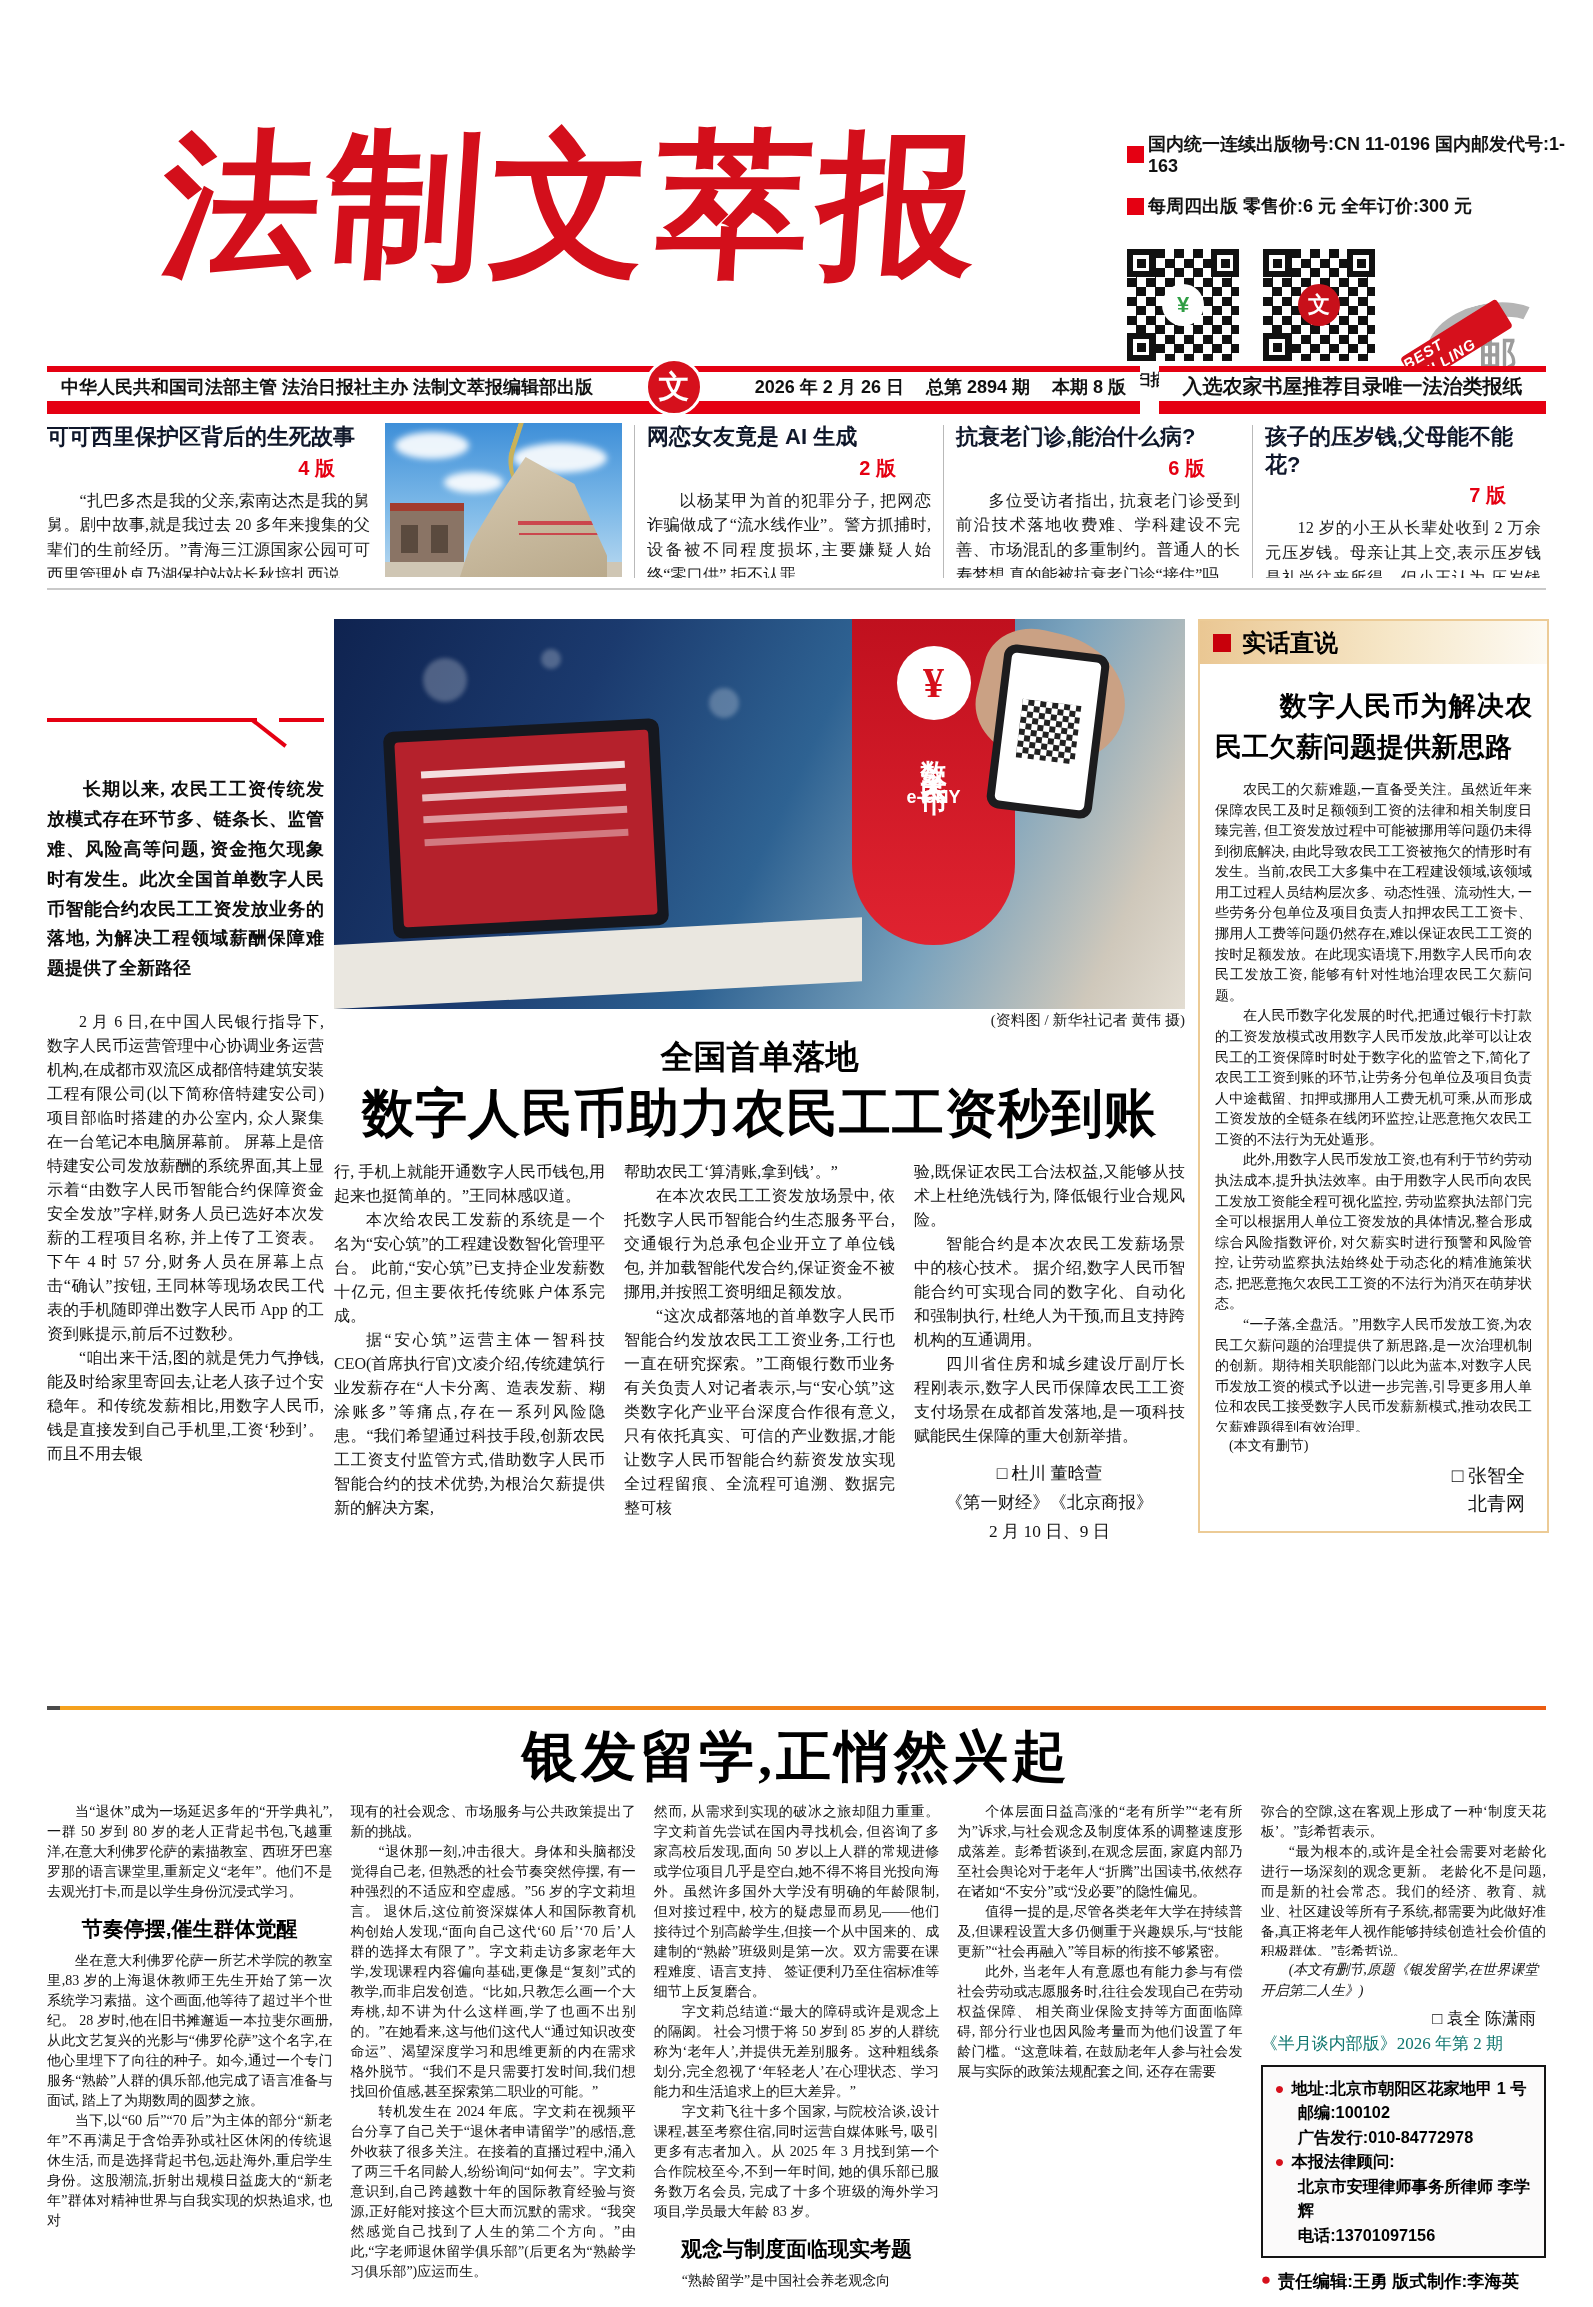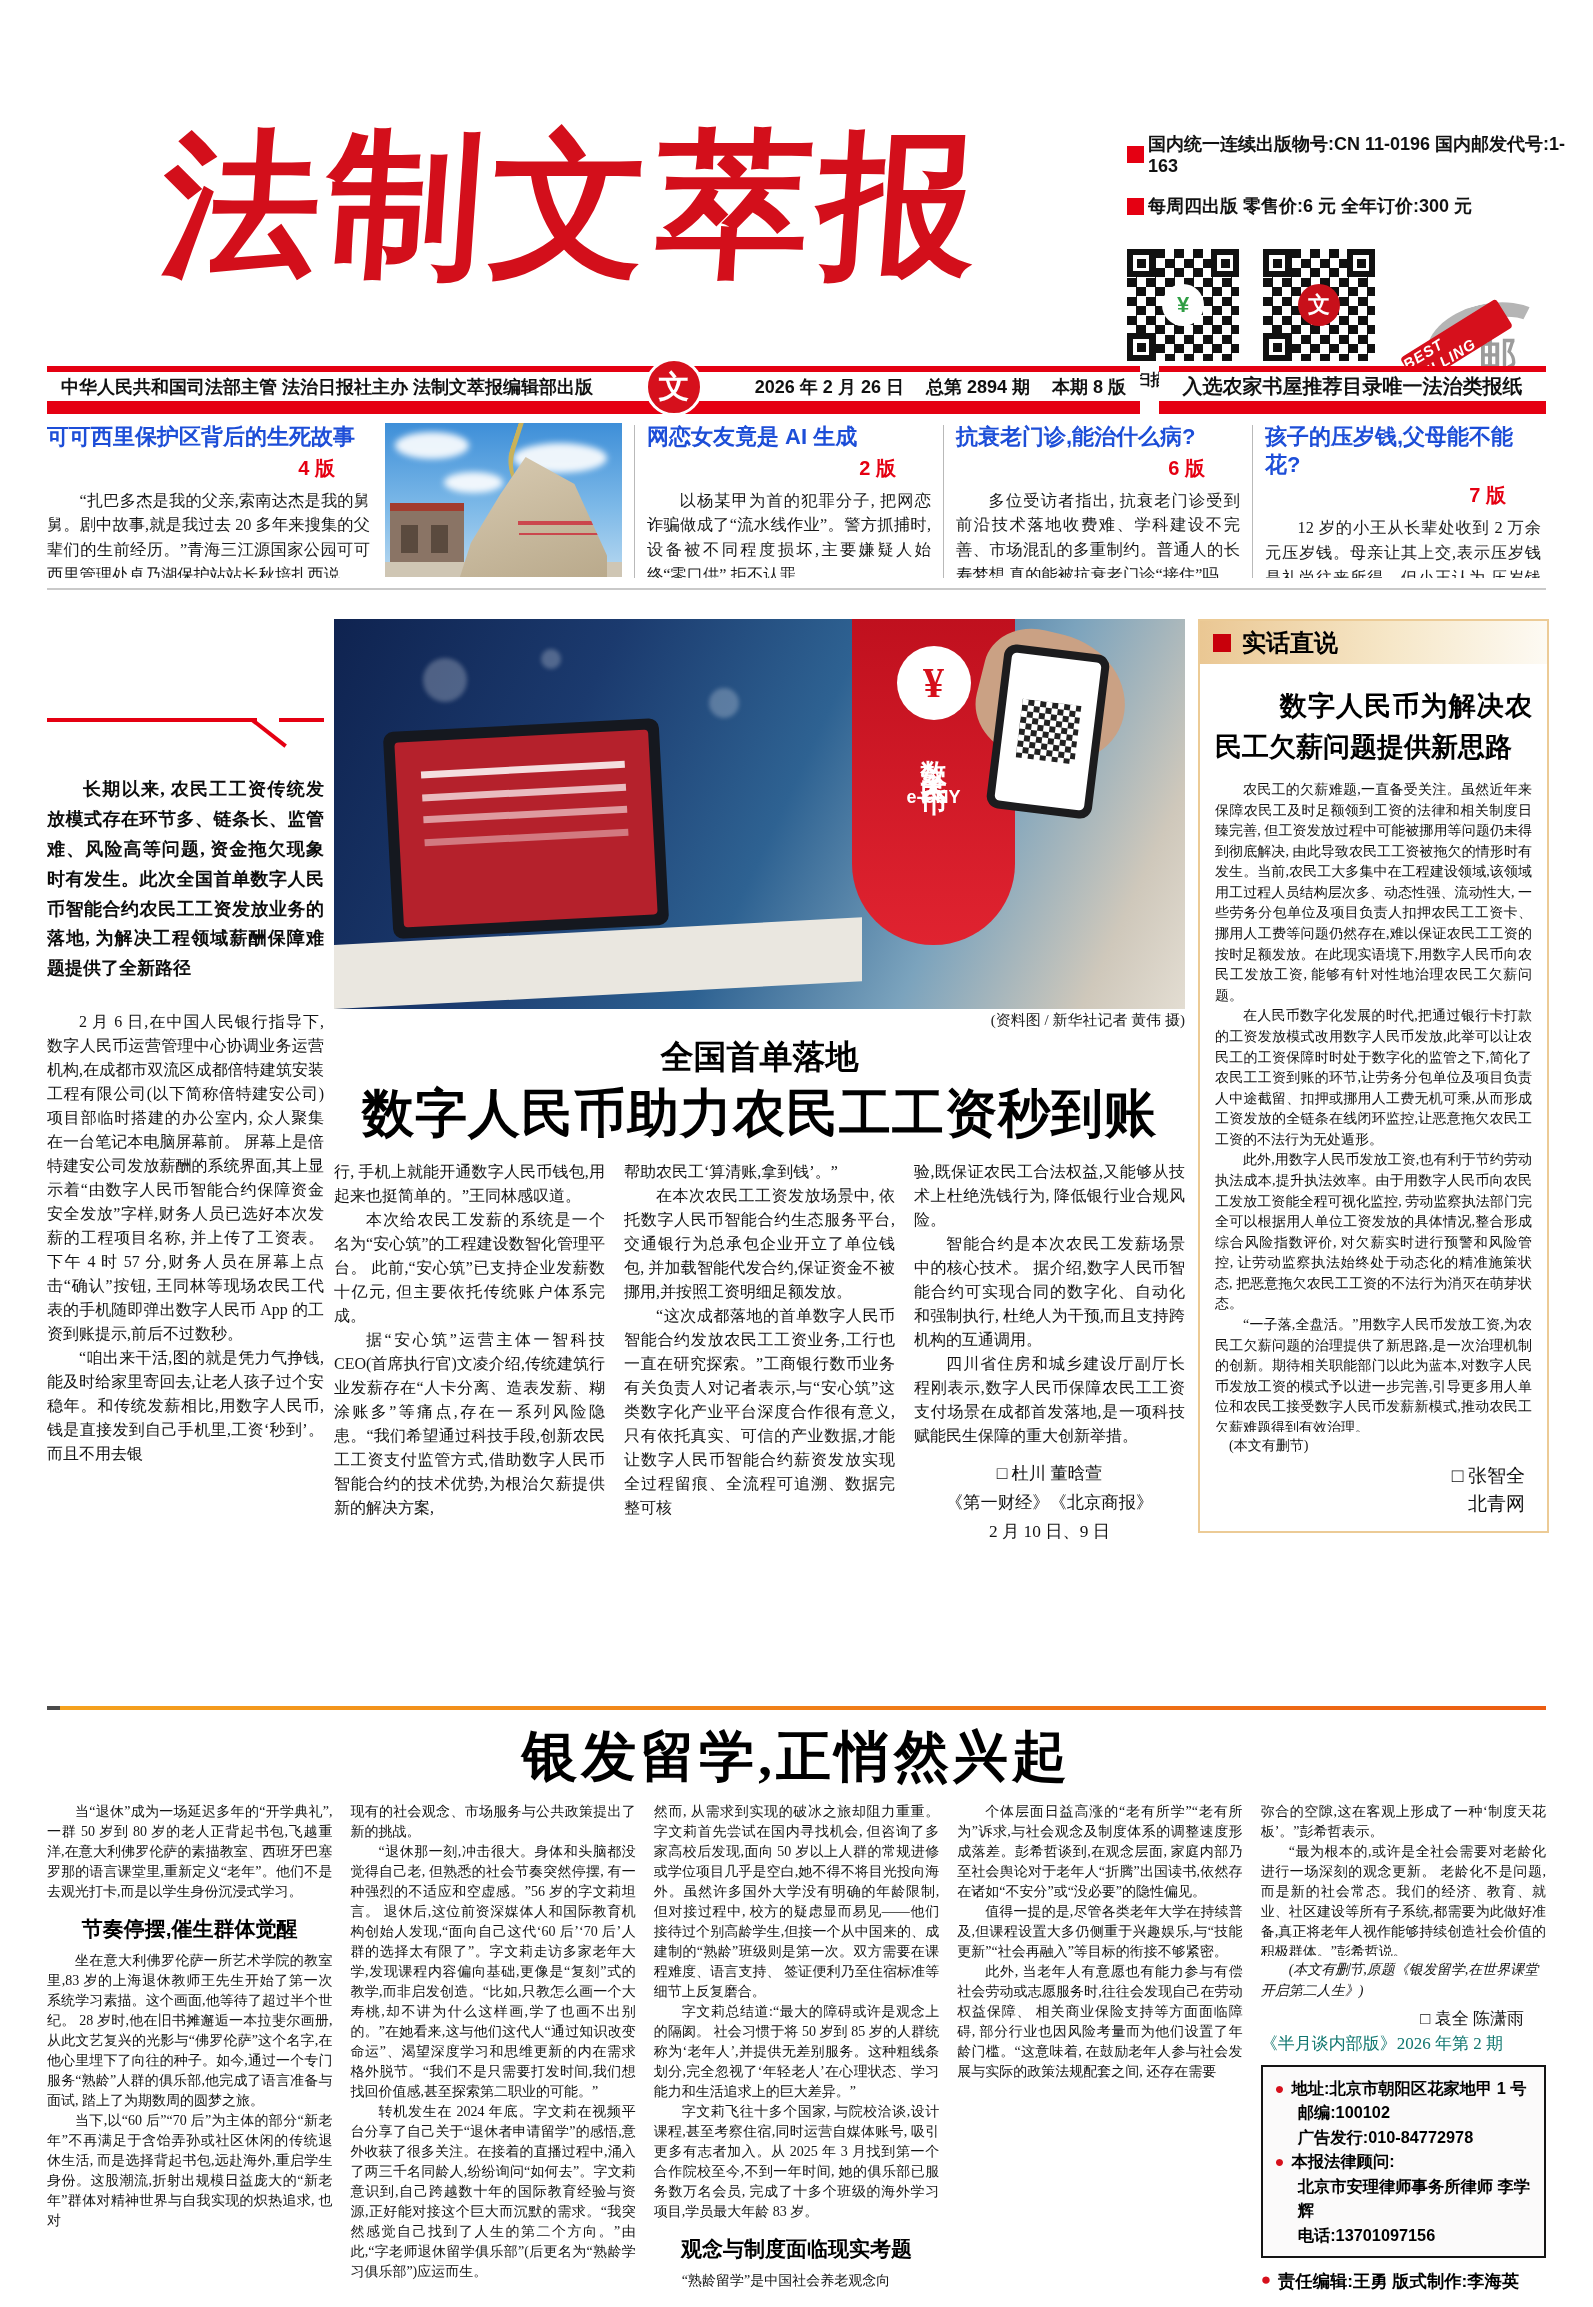--- a/index.html
+++ b/index.html
@@ -40,21 +40,21 @@
   .dl-a { flex:0 0 1093px; justify-content:space-between; padding:0 14px; }
   .dl-pub { font-weight:700; font-size:18px; color:#111; }
   .dl-logo { width:58px; height:58px; border-radius:50%; background:#d6101c; color:#fff; display:flex; align-items:center;
     justify-content:center; font-size:31px; font-weight:900; flex:none; border:3.5px solid #fff; z-index:2; }
   .dl-date { display:flex; gap:22px; font-weight:700; font-size:18px; color:#111; }
   .dl-b { flex:1; justify-content:center; }
   .dl-honor { font-weight:700; font-size:20px; color:#111; }
 
   
   #briefs { position:absolute; left:47px; top:423px; width:1499px; height:155px; display:flex; align-items:stretch; overflow:hidden; }
-  .brief h3 { font-family:"Liberation Sans",sans-serif; font-weight:900; font-size:22px; line-height:1.25; color:#1d4ed8; }
+  .brief h3 { font-family:"Liberation Sans",sans-serif; font-weight:900; font-size:22px; line-height:1.25; color:#0f172a; }
   .brief .page { color:#e50012; font-family:"Liberation Sans",sans-serif; font-weight:700; font-size:20px; text-align:right; padding-right:35px; margin:4px 0 7px; }
   .brief p { font-size:16.3px; line-height:1.52; text-align:justify; text-indent:2em; color:#1a1a1a; }
   .vdiv { width:1px; background:#b9b9b9; margin:2px 12px 0; flex:none; }
   .b1 { width:323px; flex:none; }
   .b2,.b3 { width:284px; flex:none; } .b4 { width:276px; flex:none; }
   #brief-photo { position:relative; width:237px; height:154px; margin-left:15px; flex:none; overflow:hidden;
     background:linear-gradient(180deg,#3e8fd8 0%,#7db9e8 55%,#b9d9f0 100%); }
   .cloud { position:absolute; background:#fff; border-radius:50%; filter:blur(3px); opacity:.9; }
   .kk-rock { position:absolute; left:74px; bottom:-3px; width:148px; height:123px; background:linear-gradient(160deg,#d8cbb2,#b9a98b);
     clip-path:polygon(45% 0,78% 22%,100% 80%,100% 100%,0 100%,8% 70%,28% 30%); }
@@ -128,21 +128,21 @@
   #feature-headline { position:absolute; left:47px; top:1720px; width:1499px; text-align:center; font-weight:900;
     font-size:55px; letter-spacing:4px; color:#000; }
   #feature-cols { position:absolute; left:47px; top:1802px; width:1499px; height:491px; display:flex; gap:18px; }
   .fcol { flex:1; overflow:hidden; }
   .fcol p { font-size:14px; line-height:1.43; text-align:justify; text-indent:2em; color:#141414; }
   .fcol p.cont { text-indent:0; }
   .subhead { font-family:"Liberation Sans",sans-serif; font-weight:900; font-size:21px; text-align:center; margin:13px 0 8px; color:#000; }
   .fc5 { display:flex; flex-direction:column; }
   .fc5-text { max-height:184px; overflow:hidden; }
   .fc5-note { font-size:14px; line-height:1.45; text-indent:2em; font-style:italic; color:#111; margin-top:4px; }
-  .fc5-by { text-align:right; font-size:17px; margin:6px 22px 0; color:#111; }
+  .fc5-by { text-align:right; font-size:17px; margin:6px 10px 0; color:#111; }
   .fc5-src { text-align:left; font-size:17px; margin:2px 0 0; color:#0f766e; }
 
   #contact-box { margin-top:10px; border:2.5px solid #141414; background:#fbfafa; padding:9px 12px;
     font-family:"Liberation Sans",sans-serif; font-weight:700; font-size:16.3px; line-height:1.5; color:#000; }
   .cline { display:flex; gap:7px; align-items:flex-start; }
   .cline .dot { color:#d6101c; flex:none; }
   .cline.indent { padding-left:23px; }
   #feature-footer { margin-top:11px; display:flex; gap:7px; font-family:"Liberation Sans",sans-serif; font-weight:700; font-size:17.3px; color:#000; }
   #feature-footer .dot { color:#d6101c; }
 </style>

